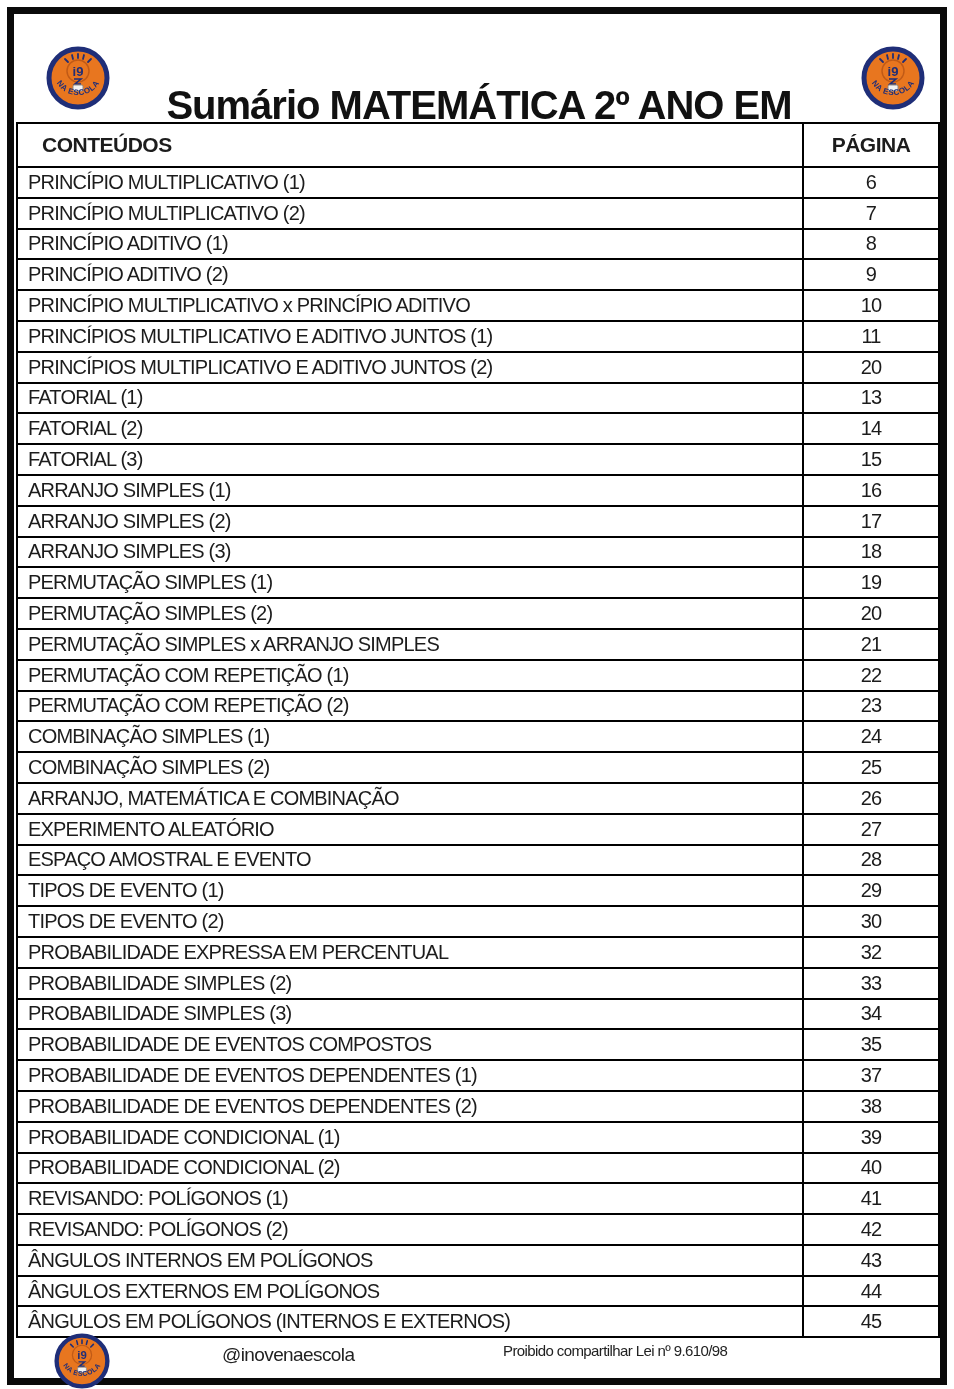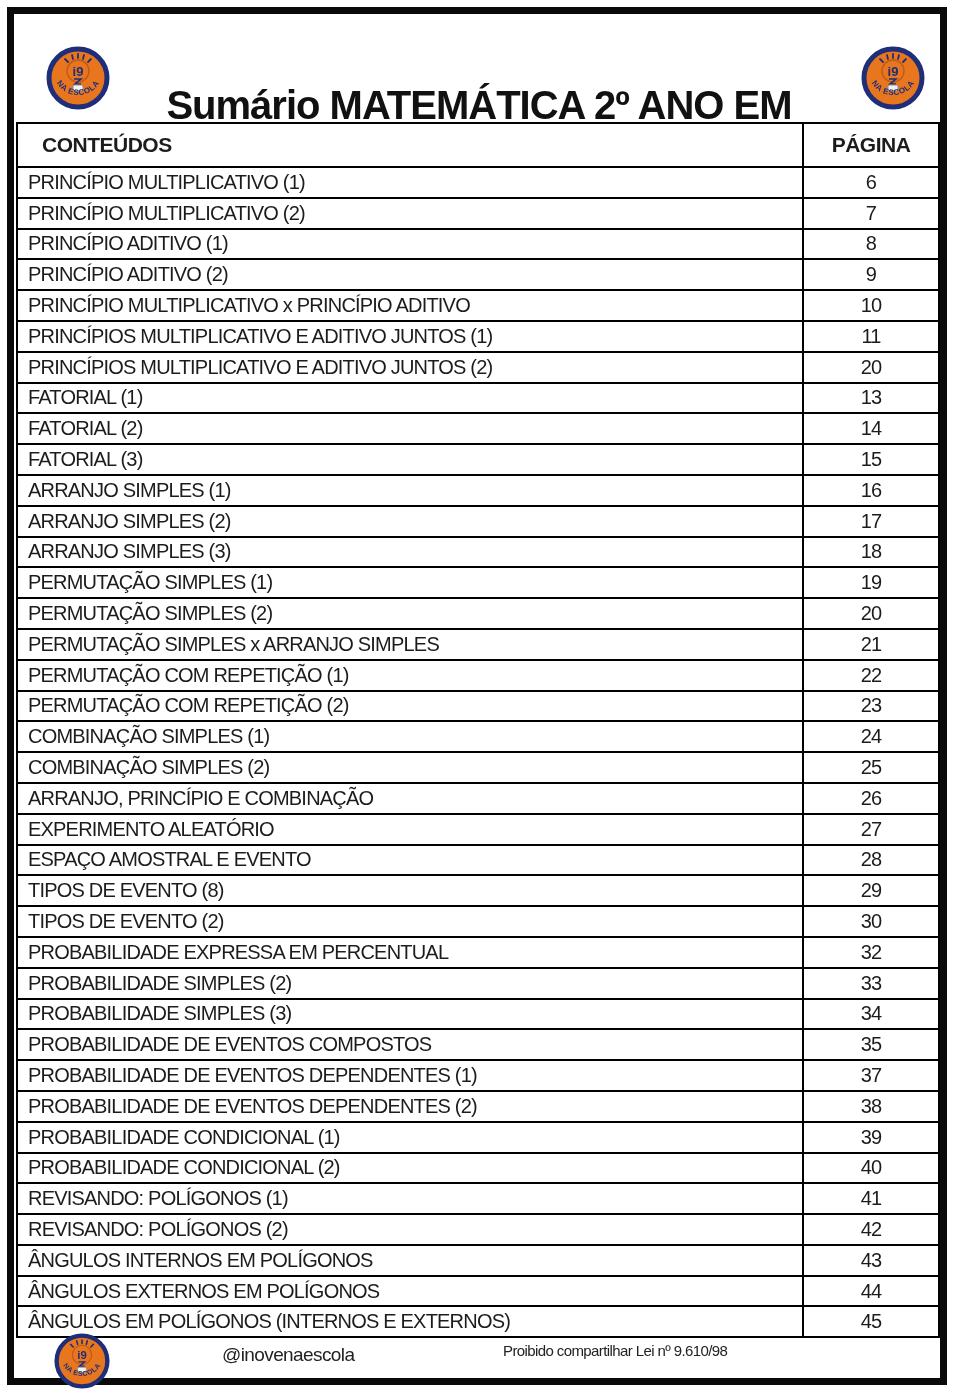--- a/index.html
+++ b/index.html
@@ -212,36 +212,36 @@
         <td class="cell-content">COMBINAÇÃO SIMPLES (1)</td>
         <td class="cell-page">24</td>
       </tr>
 
       <tr>
         <td class="cell-content">COMBINAÇÃO SIMPLES (2)</td>
         <td class="cell-page">25</td>
       </tr>
 
       <tr>
-        <td class="cell-content">ARRANJO, PRINCÍPIO E COMBINAÇÃO</td>
+        <td class="cell-content">ARRANJO, MATEMÁTICA E COMBINAÇÃO</td>
         <td class="cell-page">26</td>
       </tr>
 
       <tr>
         <td class="cell-content">EXPERIMENTO ALEATÓRIO</td>
         <td class="cell-page">27</td>
       </tr>
 
       <tr>
         <td class="cell-content">ESPAÇO AMOSTRAL E EVENTO</td>
         <td class="cell-page">28</td>
       </tr>
 
       <tr>
-        <td class="cell-content">TIPOS DE EVENTO (8)</td>
+        <td class="cell-content">TIPOS DE EVENTO (1)</td>
         <td class="cell-page">29</td>
       </tr>
 
       <tr>
         <td class="cell-content">TIPOS DE EVENTO (2)</td>
         <td class="cell-page">30</td>
       </tr>
 
 
       <tr>

